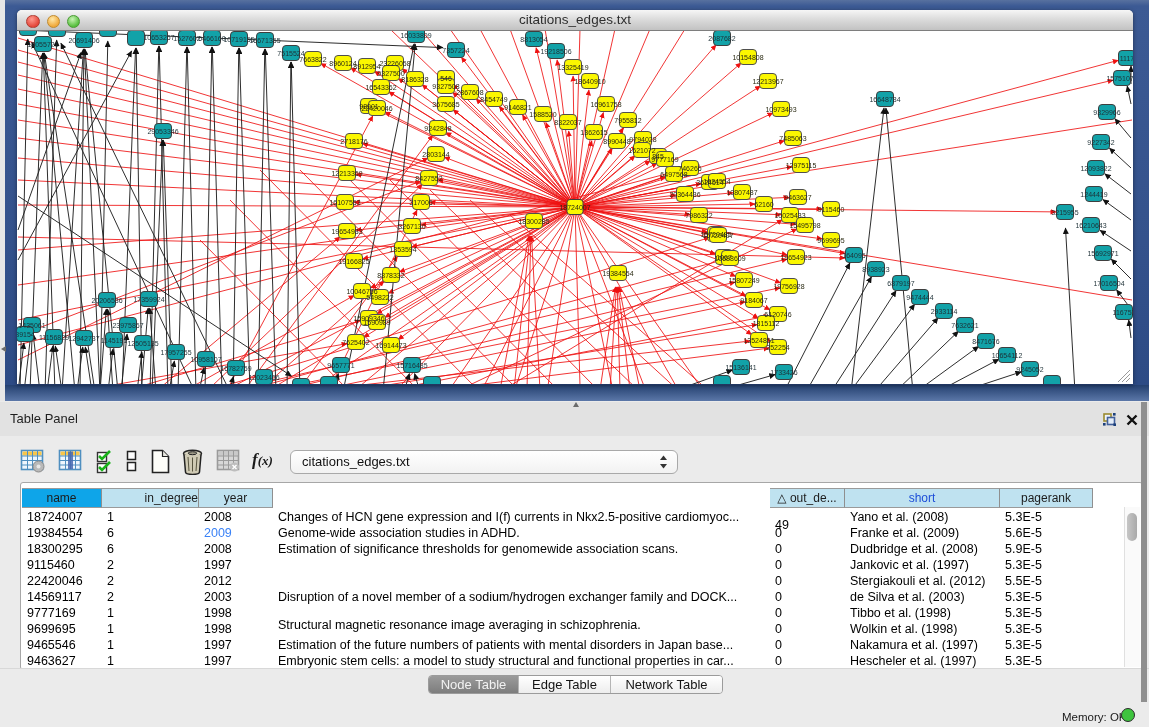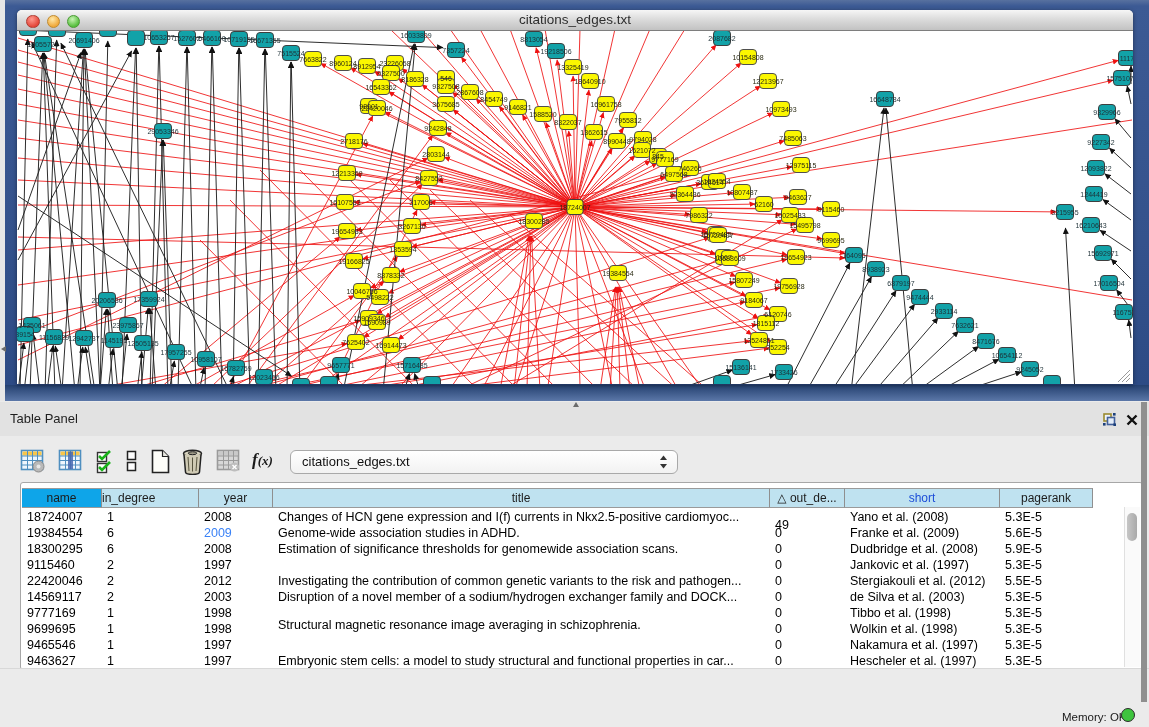--- a/index.html
+++ b/index.html
@@ -647,23 +647,22 @@
       <svg width="9" height="14" viewBox="0 0 9 14" style="position:absolute;right:9px;top:4px">
         <path d="M4.5 0.5 L8 5 H1 z" fill="#333"></path>
           <path d="M4.5 13.5 L1 9 H8 z" fill="#333"></path>
       </svg>
     </div>
   </div>
 
   <div class="abs" style="left:20px;top:81px;width:1121px;height:186px;background:#fff;border:1px solid #a7a7a7;border-radius:3px">
     <div class="abs" style="left:-1px;top:5px;width:1122px;height:20px">
         <div style="position:absolute;left:2px;top:0;width:80px;height:20px;background:#0ea5e9;border-right:1px solid #8f8f8f;border-top:1px solid #9a9a9a;border-bottom:1px solid #9a9a9a;box-sizing:border-box;text-align:center;line-height:19px;font-size:12px;color:#1c1c1c;overflow:hidden">name</div>
-        <div style="position:absolute;left:82px;top:0;width:97px;height:20px;background:#bfe2f0;border-right:1px solid #8f8f8f;border-top:1px solid #9a9a9a;border-bottom:1px solid #9a9a9a;box-sizing:border-box;text-align:left;line-height:19px;font-size:12px;color:#1c1c1c;overflow:hidden">in_degree</div>
+        <div style="position:absolute;left:82px;top:0;width:97px;height:20px;background:#bfe2f0;border-right:1px solid #8f8f8f;border-top:1px solid #9a9a9a;border-bottom:1px solid #9a9a9a;box-sizing:border-box;text-align:right;line-height:19px;font-size:12px;color:#1c1c1c;overflow:hidden">in_degree</div>
         <div style="position:absolute;left:179px;top:0;width:74px;height:20px;background:#bfe2f0;border-right:1px solid #8f8f8f;border-top:1px solid #9a9a9a;border-bottom:1px solid #9a9a9a;box-sizing:border-box;text-align:center;line-height:19px;font-size:12px;color:#1c1c1c;overflow:hidden">year</div>
-        <div style="position:absolute;left:253px;top:0;width:497px;height:20px;background:#bfe2f0;border-right:1px solid #8f8f8f;border-top:1px solid #9a9a9a;border-bottom:1px solid #9a9a9a;box-sizing:border-box;text-align:center;line-height:19px;font-size:12px;color:#1c1c1c;overflow:hidden">title</div>
         <div style="position:absolute;left:750px;top:0;width:75px;height:20px;background:#bfe2f0;border-right:1px solid #8f8f8f;border-top:1px solid #9a9a9a;border-bottom:1px solid #9a9a9a;box-sizing:border-box;text-align:center;line-height:19px;font-size:12px;color:#1c1c1c;overflow:hidden">△ out_de...</div>
         <div style="position:absolute;left:825px;top:0;width:155px;height:20px;background:#bfe2f0;border-right:1px solid #8f8f8f;border-top:1px solid #9a9a9a;border-bottom:1px solid #9a9a9a;box-sizing:border-box;text-align:center;line-height:19px;font-size:12px;color:#1d4ed8;overflow:hidden">short</div>
         <div style="position:absolute;left:980px;top:0;width:93px;height:20px;background:#bfe2f0;border-right:1px solid #8f8f8f;border-top:1px solid #9a9a9a;border-bottom:1px solid #9a9a9a;box-sizing:border-box;text-align:center;line-height:19px;font-size:12px;color:#1c1c1c;overflow:hidden">pagerank</div>
       </div>
     <div class="abs" style="left:-1px;top:26px;width:1100px;height:160px;overflow:hidden">
         <div style="position:absolute;left:7px;top:0px;width:74px;height:16px;line-height:16px;font-size:12.5px;color:#000;white-space:nowrap;overflow:hidden">18724007</div>
         <div style="position:absolute;left:87px;top:0px;width:91px;height:16px;line-height:16px;font-size:12.5px;color:#000;white-space:nowrap;overflow:hidden">1</div>
         <div style="position:absolute;left:184px;top:0px;width:68px;height:16px;line-height:16px;font-size:12.5px;color:#000;white-space:nowrap;overflow:hidden">2008</div>
         <div style="position:absolute;left:258px;top:0px;width:491px;height:16px;line-height:16px;font-size:12.5px;color:#000;white-space:nowrap;overflow:hidden">Changes of HCN gene expression and I(f) currents in Nkx2.5-positive cardiomyoc...</div>
         <div style="position:absolute;left:755px;top:8px;width:69px;height:16px;line-height:16px;font-size:12.5px;color:#000;white-space:nowrap;overflow:hidden">49</div>
@@ -685,21 +684,20 @@
         <div style="position:absolute;left:985px;top:32px;width:87px;height:16px;line-height:16px;font-size:12.5px;color:#000;white-space:nowrap;overflow:hidden">5.9E-5</div>
         <div style="position:absolute;left:7px;top:48px;width:74px;height:16px;line-height:16px;font-size:12.5px;color:#000;white-space:nowrap;overflow:hidden">9115460</div>
         <div style="position:absolute;left:87px;top:48px;width:91px;height:16px;line-height:16px;font-size:12.5px;color:#000;white-space:nowrap;overflow:hidden">2</div>
         <div style="position:absolute;left:184px;top:48px;width:68px;height:16px;line-height:16px;font-size:12.5px;color:#000;white-space:nowrap;overflow:hidden">1997</div>
         <div style="position:absolute;left:755px;top:48px;width:69px;height:16px;line-height:16px;font-size:12.5px;color:#000;white-space:nowrap;overflow:hidden">0</div>
         <div style="position:absolute;left:830px;top:48px;width:149px;height:16px;line-height:16px;font-size:12.5px;color:#000;white-space:nowrap;overflow:hidden">Jankovic et al. (1997)</div>
         <div style="position:absolute;left:985px;top:48px;width:87px;height:16px;line-height:16px;font-size:12.5px;color:#000;white-space:nowrap;overflow:hidden">5.3E-5</div>
         <div style="position:absolute;left:7px;top:64px;width:74px;height:16px;line-height:16px;font-size:12.5px;color:#000;white-space:nowrap;overflow:hidden">22420046</div>
         <div style="position:absolute;left:87px;top:64px;width:91px;height:16px;line-height:16px;font-size:12.5px;color:#000;white-space:nowrap;overflow:hidden">2</div>
         <div style="position:absolute;left:184px;top:64px;width:68px;height:16px;line-height:16px;font-size:12.5px;color:#000;white-space:nowrap;overflow:hidden">2012</div>
-        <div style="position:absolute;left:258px;top:64px;width:491px;height:16px;line-height:16px;font-size:12.5px;color:#000;white-space:nowrap;overflow:hidden">Investigating the contribution of common genetic variants to the risk and pathogen...</div>
         <div style="position:absolute;left:755px;top:64px;width:69px;height:16px;line-height:16px;font-size:12.5px;color:#000;white-space:nowrap;overflow:hidden">0</div>
         <div style="position:absolute;left:830px;top:64px;width:149px;height:16px;line-height:16px;font-size:12.5px;color:#000;white-space:nowrap;overflow:hidden">Stergiakouli et al. (2012)</div>
         <div style="position:absolute;left:985px;top:64px;width:87px;height:16px;line-height:16px;font-size:12.5px;color:#000;white-space:nowrap;overflow:hidden">5.5E-5</div>
         <div style="position:absolute;left:7px;top:80px;width:74px;height:16px;line-height:16px;font-size:12.5px;color:#000;white-space:nowrap;overflow:hidden">14569117</div>
         <div style="position:absolute;left:87px;top:80px;width:91px;height:16px;line-height:16px;font-size:12.5px;color:#000;white-space:nowrap;overflow:hidden">2</div>
         <div style="position:absolute;left:184px;top:80px;width:68px;height:16px;line-height:16px;font-size:12.5px;color:#000;white-space:nowrap;overflow:hidden">2003</div>
         <div style="position:absolute;left:258px;top:80px;width:491px;height:16px;line-height:16px;font-size:12.5px;color:#000;white-space:nowrap;overflow:hidden">Disruption of a novel member of a sodium/hydrogen exchanger family and DOCK...</div>
         <div style="position:absolute;left:755px;top:80px;width:69px;height:16px;line-height:16px;font-size:12.5px;color:#000;white-space:nowrap;overflow:hidden">0</div>
         <div style="position:absolute;left:830px;top:80px;width:149px;height:16px;line-height:16px;font-size:12.5px;color:#000;white-space:nowrap;overflow:hidden">de Silva et al. (2003)</div>
         <div style="position:absolute;left:985px;top:80px;width:87px;height:16px;line-height:16px;font-size:12.5px;color:#000;white-space:nowrap;overflow:hidden">5.3E-5</div>
@@ -712,38 +710,44 @@
         <div style="position:absolute;left:7px;top:112px;width:74px;height:16px;line-height:16px;font-size:12.5px;color:#000;white-space:nowrap;overflow:hidden">9699695</div>
         <div style="position:absolute;left:87px;top:112px;width:91px;height:16px;line-height:16px;font-size:12.5px;color:#000;white-space:nowrap;overflow:hidden">1</div>
         <div style="position:absolute;left:184px;top:112px;width:68px;height:16px;line-height:16px;font-size:12.5px;color:#000;white-space:nowrap;overflow:hidden">1998</div>
         <div style="position:absolute;left:258px;top:108px;width:491px;height:16px;line-height:16px;font-size:12.5px;color:#000;white-space:nowrap;overflow:hidden">Structural magnetic resonance image averaging in schizophrenia.</div>
         <div style="position:absolute;left:755px;top:112px;width:69px;height:16px;line-height:16px;font-size:12.5px;color:#000;white-space:nowrap;overflow:hidden">0</div>
         <div style="position:absolute;left:830px;top:112px;width:149px;height:16px;line-height:16px;font-size:12.5px;color:#000;white-space:nowrap;overflow:hidden">Wolkin et al. (1998)</div>
         <div style="position:absolute;left:985px;top:112px;width:87px;height:16px;line-height:16px;font-size:12.5px;color:#000;white-space:nowrap;overflow:hidden">5.3E-5</div>
         <div style="position:absolute;left:7px;top:128px;width:74px;height:16px;line-height:16px;font-size:12.5px;color:#000;white-space:nowrap;overflow:hidden">9465546</div>
         <div style="position:absolute;left:87px;top:128px;width:91px;height:16px;line-height:16px;font-size:12.5px;color:#000;white-space:nowrap;overflow:hidden">1</div>
         <div style="position:absolute;left:184px;top:128px;width:68px;height:16px;line-height:16px;font-size:12.5px;color:#000;white-space:nowrap;overflow:hidden">1997</div>
+        <div style="position:absolute;left:258px;top:128px;width:491px;height:16px;line-height:16px;font-size:12.5px;color:#000;white-space:nowrap;overflow:hidden">Estimation of the future numbers of patients with mental disorders in Japan base...</div>
         <div style="position:absolute;left:755px;top:128px;width:69px;height:16px;line-height:16px;font-size:12.5px;color:#000;white-space:nowrap;overflow:hidden">0</div>
         <div style="position:absolute;left:830px;top:128px;width:149px;height:16px;line-height:16px;font-size:12.5px;color:#000;white-space:nowrap;overflow:hidden">Nakamura et al. (1997)</div>
         <div style="position:absolute;left:985px;top:128px;width:87px;height:16px;line-height:16px;font-size:12.5px;color:#000;white-space:nowrap;overflow:hidden">5.3E-5</div>
         <div style="position:absolute;left:7px;top:144px;width:74px;height:16px;line-height:16px;font-size:12.5px;color:#000;white-space:nowrap;overflow:hidden">9463627</div>
         <div style="position:absolute;left:87px;top:144px;width:91px;height:16px;line-height:16px;font-size:12.5px;color:#000;white-space:nowrap;overflow:hidden">1</div>
         <div style="position:absolute;left:184px;top:144px;width:68px;height:16px;line-height:16px;font-size:12.5px;color:#000;white-space:nowrap;overflow:hidden">1997</div>
         <div style="position:absolute;left:258px;top:144px;width:491px;height:16px;line-height:16px;font-size:12.5px;color:#000;white-space:nowrap;overflow:hidden">Embryonic stem cells: a model to study structural and functional properties in car...</div>
         <div style="position:absolute;left:755px;top:144px;width:69px;height:16px;line-height:16px;font-size:12.5px;color:#000;white-space:nowrap;overflow:hidden">0</div>
         <div style="position:absolute;left:830px;top:144px;width:149px;height:16px;line-height:16px;font-size:12.5px;color:#000;white-space:nowrap;overflow:hidden">Hescheler et al. (1997)</div>
         <div style="position:absolute;left:985px;top:144px;width:87px;height:16px;line-height:16px;font-size:12.5px;color:#000;white-space:nowrap;overflow:hidden">5.3E-5</div>
       </div>
 
     <div class="abs" style="left:1103px;top:24px;width:15px;height:160px;background:#fafafa;border-left:1px solid #e0e0e0">
       <div class="abs" style="left:2px;top:6px;width:10px;height:28px;background:linear-gradient(90deg,#c6c6c6,#a9a9a9);border-radius:6px"></div>
     </div>
   </div>
 
   <div class="abs" style="left:0;top:267px;width:1149px;height:60px;background:#ebebeb;border-top:1px solid #d8d8d8">
+    <div class="abs" style="left:428px;top:6px;height:17px;border:1px solid #9b9b9b;border-radius:4px;overflow:hidden;display:flex">
+      <div style="width:89px;text-align:center;font-size:13px;line-height:17px;color:#f2f2f2;background:linear-gradient(180deg,#9b9b9b,#7d7d7d)">Node Table</div>
+      <div style="width:91px;text-align:center;font-size:13px;line-height:17px;color:#141414;background:linear-gradient(180deg,#ffffff,#ededed);border-left:1px solid #b5b5b5">Edge Table</div>
+      <div style="width:111px;text-align:center;font-size:13px;line-height:17px;color:#141414;background:linear-gradient(180deg,#ffffff,#ededed);border-left:1px solid #b5b5b5">Network Table</div>
+    </div>
     <div class="abs" style="left:1062px;top:42px;font-size:11.5px;color:#1a1a1a">Memory: OK</div>
     <div class="abs" style="left:1121px;top:39px;width:12px;height:12px;border-radius:50%;background:#3ec43e;border:1.5px solid #2c2c2c"></div>
   </div>
 
   <div class="abs" style="left:1141px;top:1px;width:6px;height:300px;background:#8f8f8f"></div>
 </div>
 
 <svg width="8" height="8" viewBox="0 0 8 8" style="position:absolute;left:572px;top:401px">
     <path d="M4 1 L7 6 H1 z" fill="#6b6b6b"></path>
   </svg>

